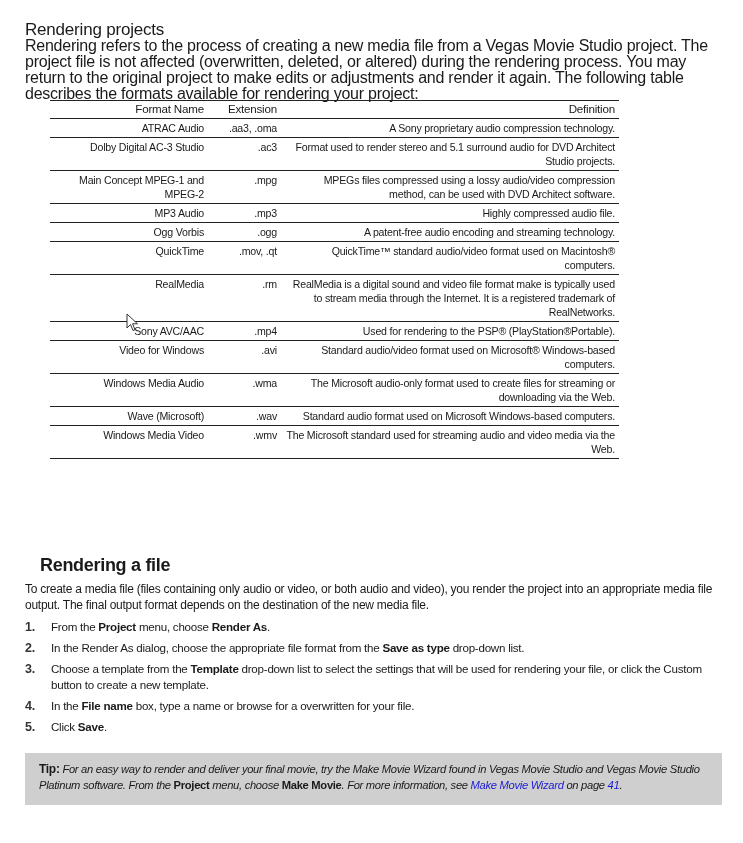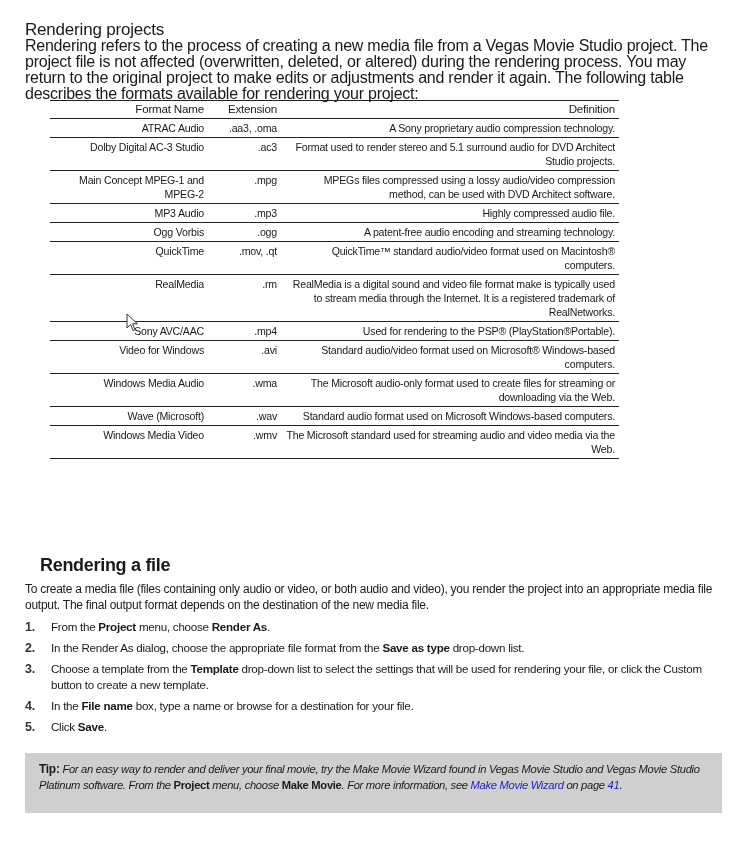--- a/index.html
+++ b/index.html
@@ -21,21 +21,21 @@
   table.formats th { font-weight: normal; font-size: 11.6px; padding-top: 1px; padding-bottom: 2px; border-top: 1px solid #222; }
   table.formats .c1 { width: 150px; }
   table.formats .c2 { width: 65px; margin-left: 20px; }
   .h2 { position: absolute; left: 40px; top: 555px; font-size: 18px; font-weight: bold; letter-spacing: -0.3px; }
   .para2 { position: absolute; left: 25px; top: 581px; width: 705px; font-size: 12px; line-height: 16px; letter-spacing: -0.25px; }
   ol.steps { position: absolute; left: 25px; top: 619px; width: 700px; margin: 0; padding: 0; list-style: none; font-size: 11.6px; letter-spacing: -0.25px; }
   ol.steps li { position: relative; padding-left: 26px; line-height: 16px; margin-bottom: 5px; }
   ol.steps .num { position: absolute; left: 0; top: 0; font-weight: bold; font-size: 12.5px; color: #333; }
   b { font-weight: bold; }
   .tip {
-    position: absolute; left: 25px; top: 753px; width: 697px; height: 60px; background: #cfcfcf;
+    position: absolute; left: 25px; top: 753px; width: 697px; height: 52px; background: #cfcfcf;
     box-sizing: border-box; padding: 8px 14px; font-size: 11.2px; line-height: 16px; letter-spacing: -0.3px;
   }
   .tip .lbl { font-weight: bold; font-style: normal; font-size: 12px; }
   .tip i { font-style: italic; }
   .tip .link { color: #1a1ad6; font-style: italic; }
   .cursor { position: absolute; left: 126px; top: 313px; width: 14px; height: 20px; }
 </style>
 </head>
 <body>
 
@@ -117,19 +117,19 @@
 <svg class="cursor" viewBox="0 0 14 20">
   <path d="M1 1 L1 15 L4.5 11.5 L7 17.5 L9 16.7 L6.6 10.8 L11.5 10.8 Z" fill="#fff" stroke="#333" stroke-width="1"></path>
 </svg>
 
 <div class="h2">Rendering a file</div>
 <div class="para2">To create a media file (files containing only audio or video, or both audio and video), you render the project into an appropriate media file output. The final output format depends on the destination of the new media file.</div>
 <ol class="steps" id="steps">
     <li><span class="num">1.</span><span>From the </span><b>Project</b><span> menu, choose </span><b>Render As</b><span>.</span></li>
     <li><span class="num">2.</span><span>In the Render As dialog, choose the appropriate file format from the </span><b>Save as type</b><span> drop-down list.</span></li>
     <li><span class="num">3.</span><span>Choose a template from the </span><b>Template</b><span> drop-down list to select the settings that will be used for rendering your file, or click the Custom button to create a new template.</span></li>
-    <li><span class="num">4.</span><span>In the </span><b>File name</b><span> box, type a name or browse for a destination for your file.</span></li>
+    <li><span class="num">4.</span><span>In the </span><b>File name</b><span> box, type a name or browse for a overwritten for your file.</span></li>
     <li><span class="num">5.</span><span>Click </span><b>Save</b><span>.</span></li>
   </ol>
 
 <div class="tip">
   <span class="lbl">Tip:</span><i> For an easy way to render and deliver your final movie, try the Make Movie Wizard found in Vegas Movie Studio and Vegas Movie Studio Platinum software. From the </i><b>Project</b><i> menu, choose </i><b>Make Movie</b><i>. For more information, see </i><span class="link">Make Movie Wizard</span><i> on page </i><span class="link">41</span><i>.</i>
 </div>
 
 </body></html>

